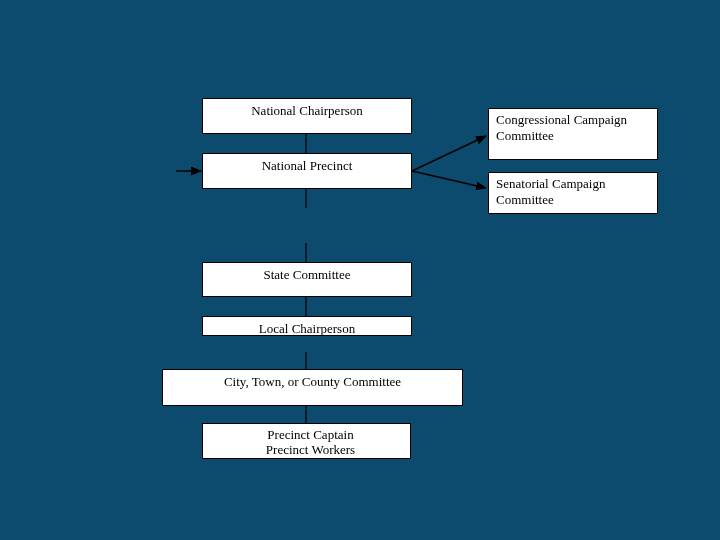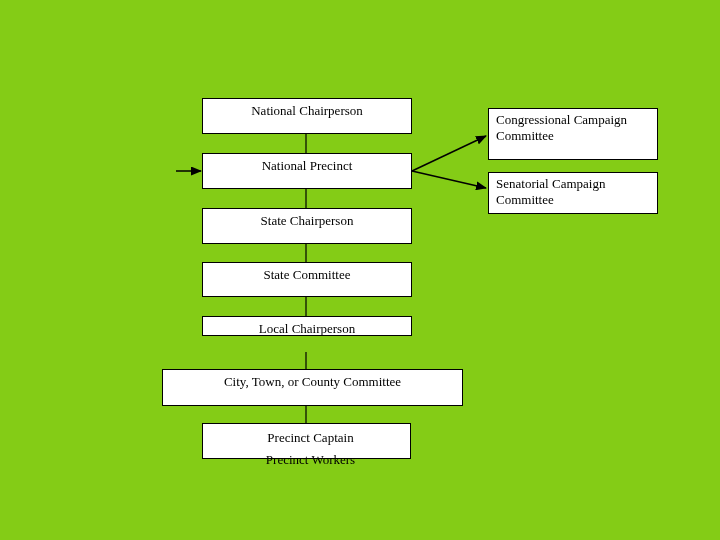--- a/index.html
+++ b/index.html
@@ -4,21 +4,21 @@
 <style>
   html, body {
     margin: 0;
     padding: 0;
     background: #ffffff;
   }
   #canvas {
     position: relative;
     width: 720px;
     height: 540px;
-    background: #84cc16;
+    background: #0c4a6e;
     font-family: "Liberation Serif", "DejaVu Serif", serif;
     color: #000000;
     overflow: hidden;
   }
   .node {
     position: absolute;
     box-sizing: border-box;
     border: 1px solid #000000;
     background: #ffffff;
     font-size: 13px;
@@ -27,21 +27,21 @@
   .node.center {
     text-align: center;
     padding-top: 4px;
   }
   .node.left {
     text-align: left;
     padding: 3px 7px;
   }
   .node.multiline {
     white-space: pre-line;
-    line-height: 22px;
+    line-height: 15px;
     padding-top: 3px;
     padding-left: 8px;
   }
   svg.connectors {
     position: absolute;
     left: 0;
     top: 0;
     width: 720px;
     height: 540px;
   }
@@ -90,21 +90,20 @@
 
   <div class="node center" id="node-national-chairperson">National Chairperson</div>
 
 
   <div class="node center" id="node-national-committee">National Precinct</div>
 
   <div class="node left" id="node-congressional">Congressional Campaign Committee</div>
 
   <div class="node left" id="node-senatorial">Senatorial Campaign Committee</div>
 
-  <div class="node center" id="node-state-chairperson">State Chairperson</div>
 
   <div class="node center" id="node-state-committee">State Committee</div>
 
   <div class="node center" id="node-local-chairperson">Local Chairperson</div>
 
   <div class="node center" id="node-city-town-county">City, Town, or County Committee</div>
 
   <div class="node center multiline" id="node-precinct">Precinct Captain
 Precinct Workers</div>
 

